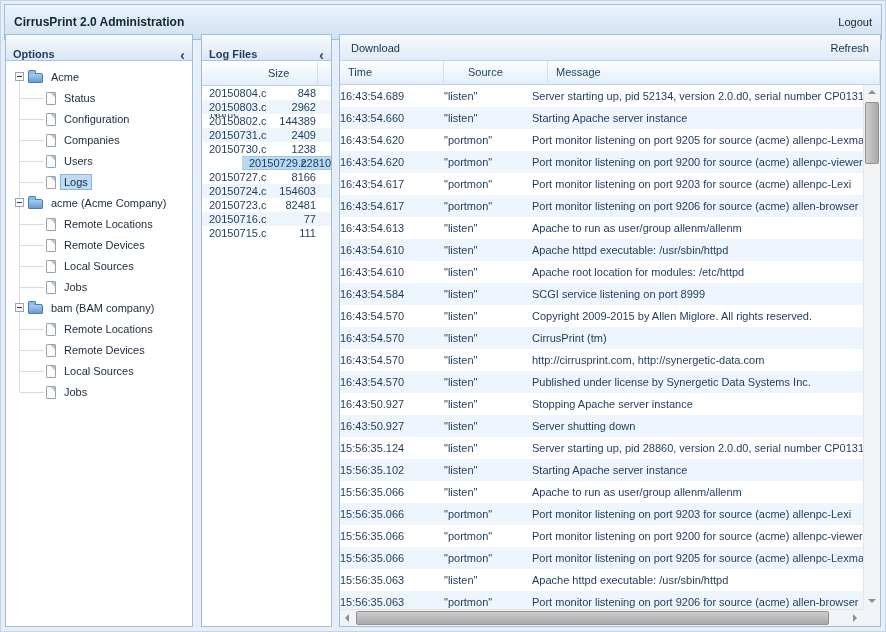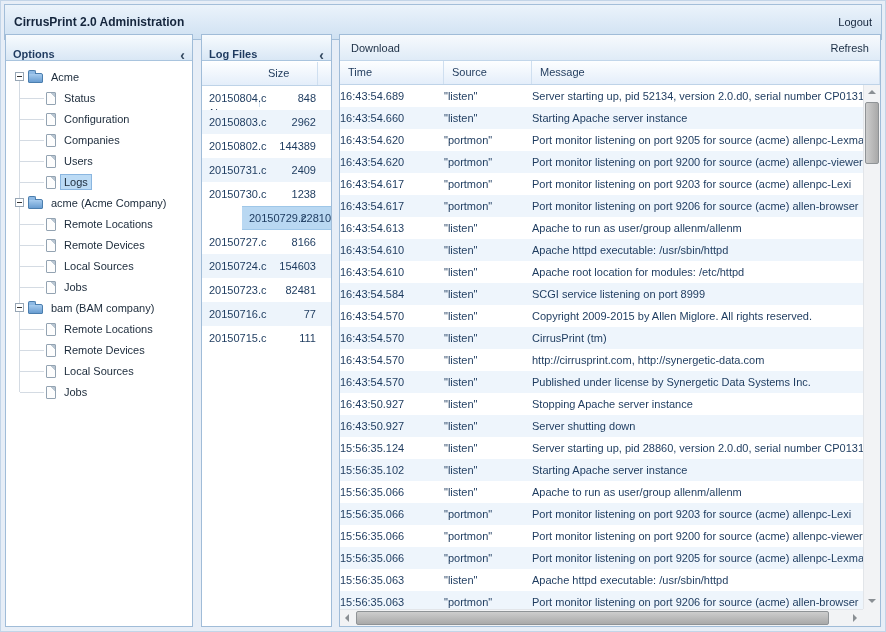--- a/index.html
+++ b/index.html
@@ -70,34 +70,34 @@
     position:absolute; left:0; right:0; height:24px; display:flex;
     background:linear-gradient(#fdfeff,#e4eefa);
     border-bottom:1px solid #bed3e8; color:#1f3a5c;
   }
   .gh-cell { padding:5px 0 0 8px; border-right:1px solid #cfdff0; cursor:pointer; }
   .gh-fill { flex:1; }
   
   #logfiles-grid-header { top:27px; }
   .gh-name { width:58px;margin-top:40px; } .gh-size { width:58px; }
   .lf-rows { position:absolute; top:51px; left:0; right:0; bottom:0; overflow:hidden; }
-  .lf-row { display:flex; height:24px; align-items:center; cursor:pointer; }
+  .lf-row { display:flex; height:14px; align-items:center; cursor:pointer; }
   .lf-row:nth-child(even) { background:#edf4fb; }
   .lf-row.selected { background:#b9d8f2; border-top:1px solid #9fc7e8; border-bottom:1px solid #9fc7e8;margin-left:40px; }
   .lf-name { width:58px; padding-left:7px; } .lf-size { width:56px; text-align:right; }
   
   .toolbar {
     height:26px; background:linear-gradient(#f7fafd,#dfebf7);
     border-bottom:1px solid #c2d6ea;
     display:flex; align-items:center; justify-content:space-between;
     padding:0 8px; color:#1c2f45;
   }
   .tb-btn { cursor:pointer; padding:2px 3px; }
   #download-grid-header { top:26px; }
-  .gh-time { width:104px; } .gh-source { width:88px; } .gh-msg { flex:1; }
+  .gh-time { width:104px; } .gh-source { width:88px;margin-left:16px; } .gh-msg { flex:1; }
   .dl-rows { position:absolute; top:50px; left:0; right:17px; bottom:0; overflow:hidden; }
   .dl-row { display:flex; height:22px; align-items:center; white-space:nowrap; cursor:pointer; }
   .dl-row:nth-child(even) { background:#eef5fc; }
   .c-time { width:104px; padding-left:0; flex:none; }
   .c-source { width:88px; flex:none; }
   .c-msg { flex:1; overflow:hidden; }
   
   .vscroll { position:absolute; top:50px; right:0; width:17px; bottom:17px; background:#f2f3f5; border-left:1px solid #e2e5e9; }
   .hscroll { position:absolute; bottom:0; left:0; right:17px; height:17px; background:#f2f3f5; border-top:1px solid #e2e5e9; }
   .scroll-corner { position:absolute; right:0; bottom:0; width:17px; height:17px; background:#f2f3f5; }

